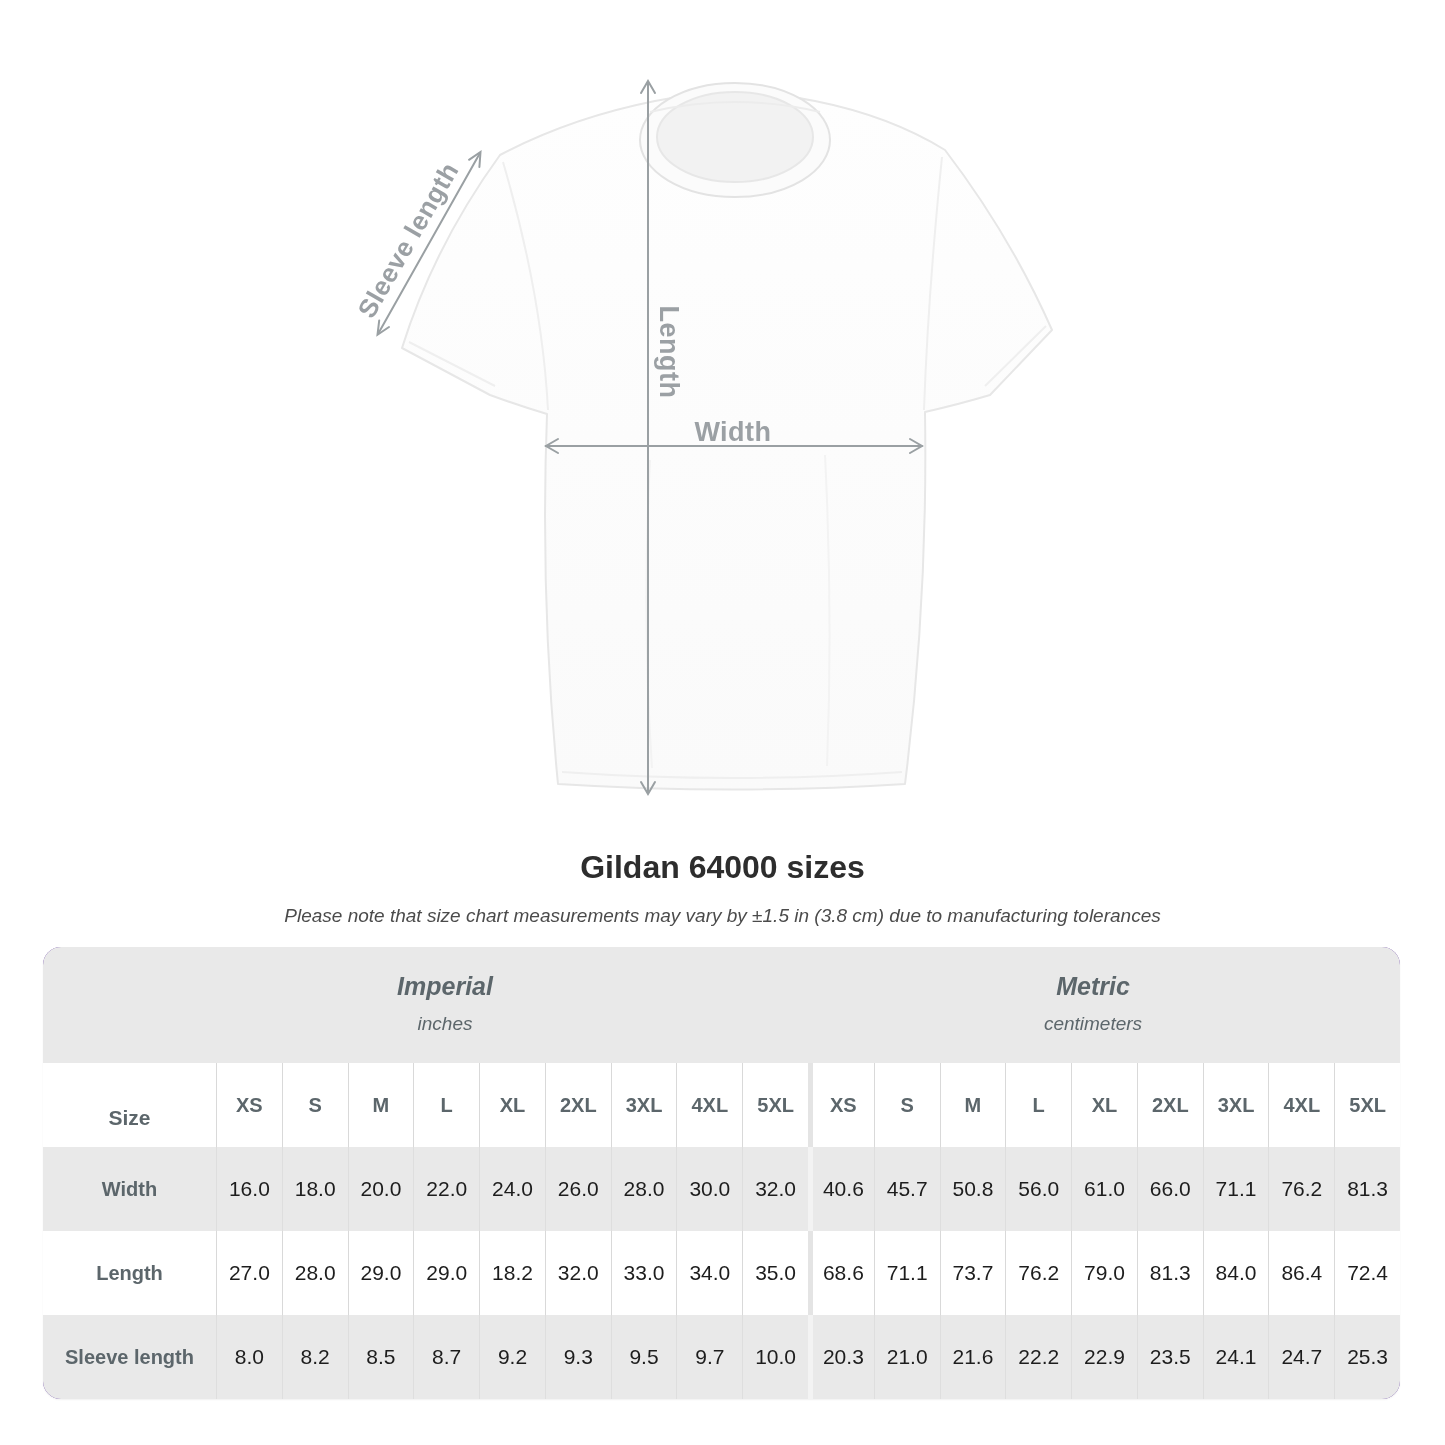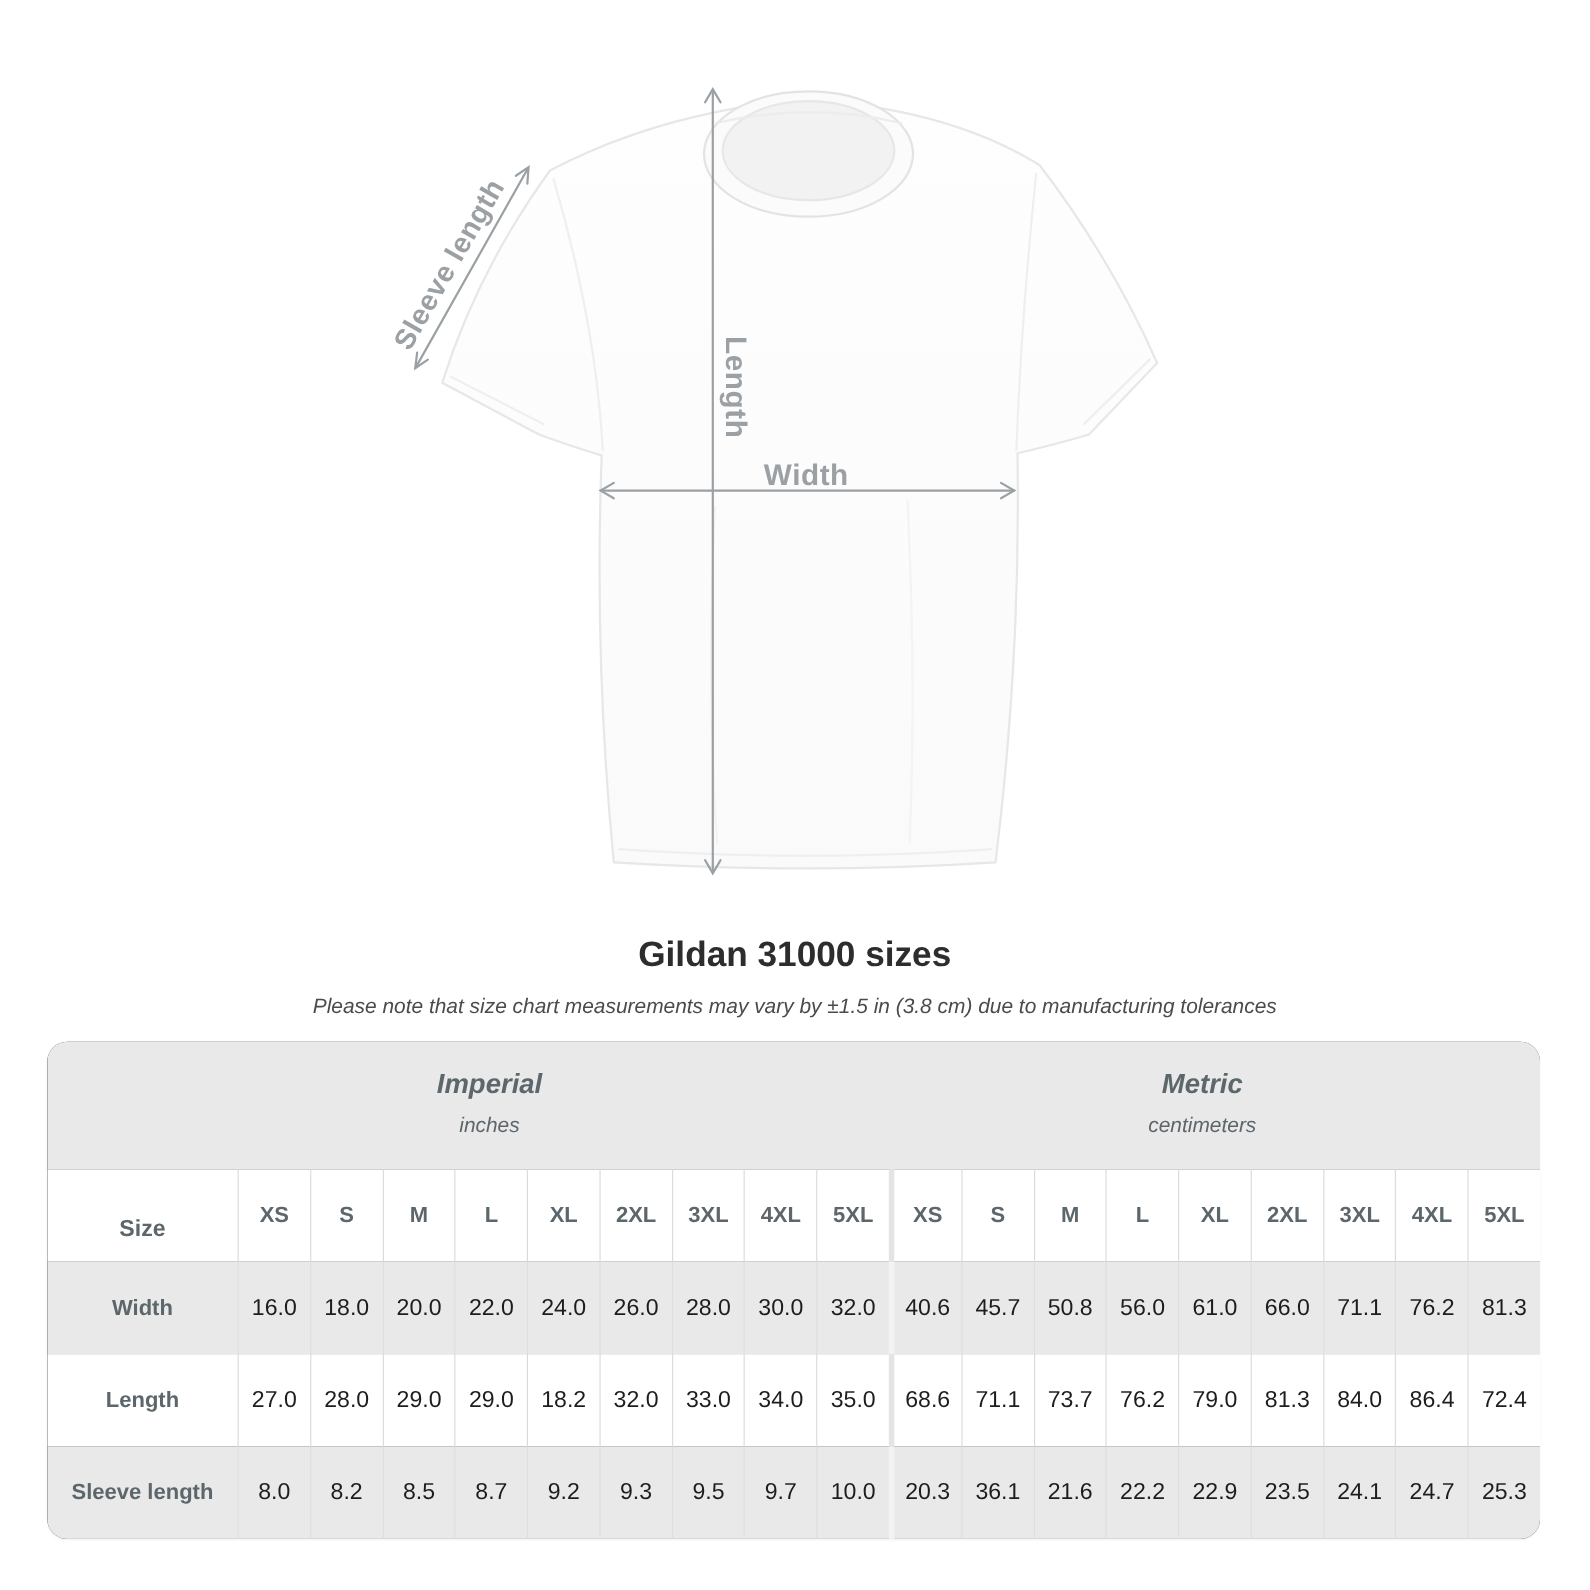--- a/index.html
+++ b/index.html
@@ -29,21 +29,21 @@
   .anno-width{left:633px;top:418px;width:200px;height:28px;line-height:28px;font-size:27px;}
 
   
   .title{position:absolute;left:0;top:849px;width:1445px;text-align:center;
          font-size:32px;font-weight:bold;color:var(--title-text);}
   .subtitle{position:absolute;left:0;top:894px;width:1445px;text-align:center;
          font-style:italic;font-size:19px;color:var(--subtitle-text);margin-top:11px;}
 
   
   .size-table{position:absolute;left:43px;top:947px;width:1357px;height:452px;
-         border-radius:18px;overflow:hidden;background:#404040;
+         border-radius:18px;overflow:hidden;background:#4c1d95;
          box-shadow:0 1px 2px rgba(0,0,0,0.06);}
   .band{position:relative;height:116px;background:var(--table-band);}
   .sec{position:absolute;top:0;transform:translateX(-50%);text-align:center;padding-top:25px;color:var(--header-text);}
   .sec-imperial{left:402px;}
   .sec-metric{left:1050px;}
   .sec-label{font-size:25px;font-weight:bold;font-style:italic;line-height:28px;}
   .sec-unit{font-size:19px;font-style:italic;line-height:20px;margin-top:14px;}
 
   .row{display:grid;grid-template-columns:173px repeat(18,1fr);height:84px;}
   .row-header{background:var(--row-white);--sep:var(--sep-white);--wsep:var(--wsep-white);}
@@ -116,21 +116,21 @@
           <path d="M 479.4,167 L 480.5,152 L 469,159.8"></path>
           <path d="M 389,327 L 377.5,334.8 L 379.2,320.5"></path>
         </g>
       </g>
     </svg>
     <div class="anno anno-sleeve">Sleeve length</div>
     <div class="anno anno-length">Length</div>
     <div class="anno anno-width">Width</div>
   </div>
 
-  <div class="title">Gildan 31000 sizes</div>
+  <div class="title">Gildan 64000 sizes</div>
   <div class="subtitle">Please note that size chart measurements may vary by ±1.5 in (3.8 cm) due to manufacturing tolerances</div>
 
   <div class="size-table">
     <div class="band">
       <div class="sec sec-imperial">
         <div class="sec-label">Imperial</div>
         <div class="sec-unit">inches</div>
       </div>
       <div class="sec sec-metric">
         <div class="sec-label">Metric</div>
@@ -205,21 +205,21 @@
         <div class="cell val">8.0</div>
         <div class="cell val">8.2</div>
         <div class="cell val">8.5</div>
         <div class="cell val">8.7</div>
         <div class="cell val">9.2</div>
         <div class="cell val">9.3</div>
         <div class="cell val">9.5</div>
         <div class="cell val">9.7</div>
         <div class="cell val">10.0</div>
         <div class="cell val wide">20.3</div>
-        <div class="cell val">36.1</div>
+        <div class="cell val">21.0</div>
         <div class="cell val">21.6</div>
         <div class="cell val">22.2</div>
         <div class="cell val">22.9</div>
         <div class="cell val">23.5</div>
         <div class="cell val">24.1</div>
         <div class="cell val">24.7</div>
         <div class="cell val">25.3</div>
       </div>
   </div>
 

